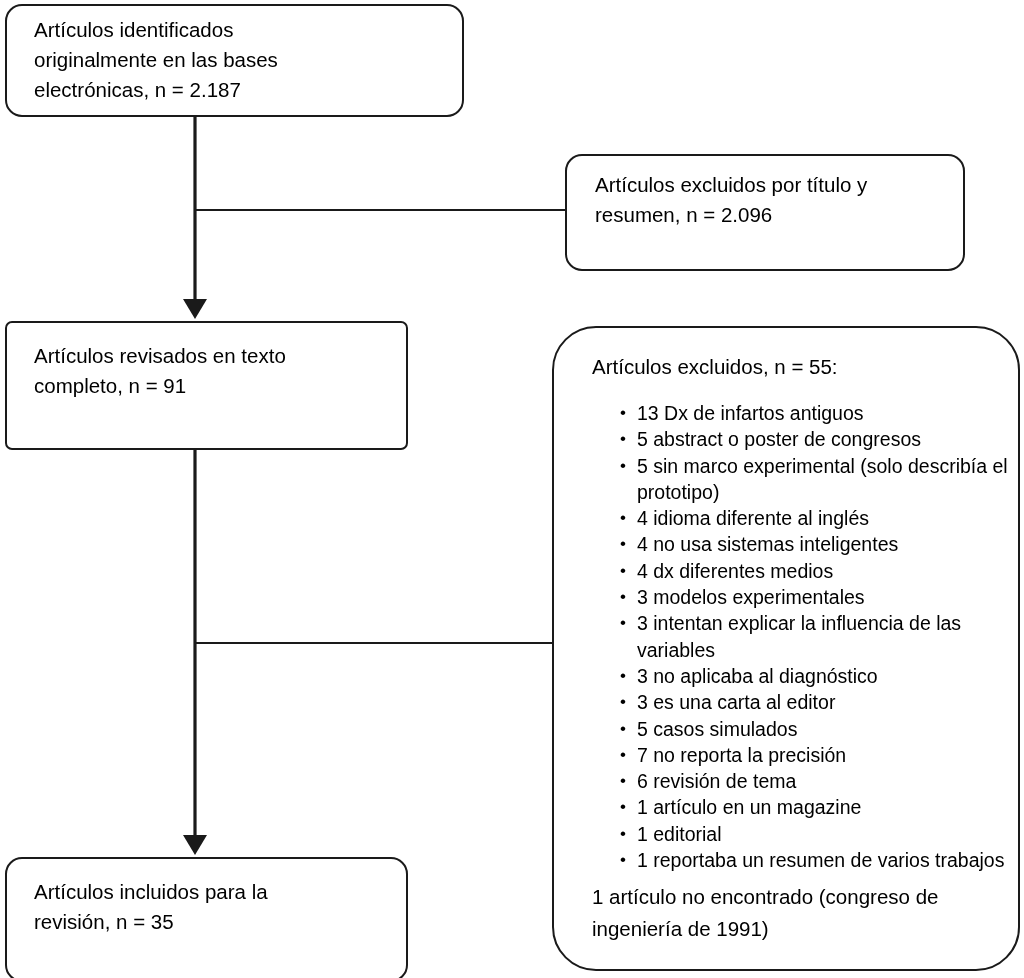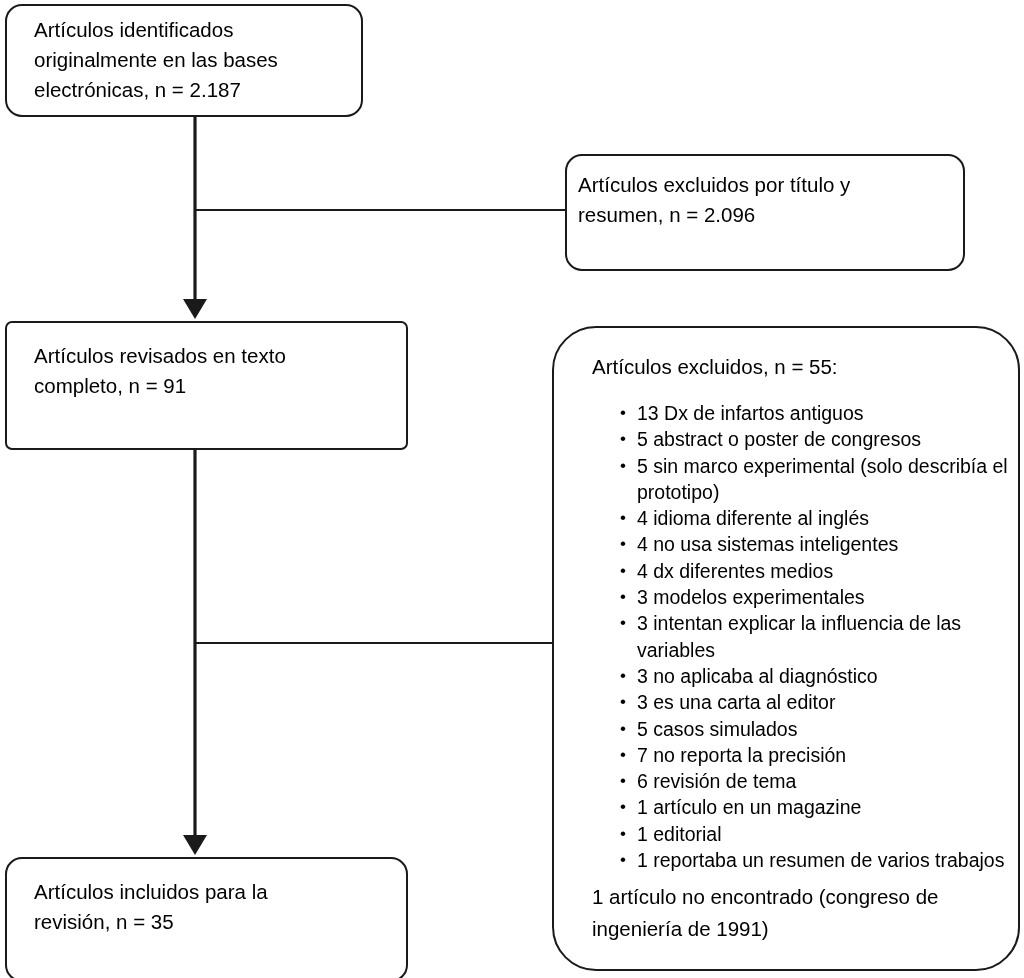--- a/index.html
+++ b/index.html
@@ -44,42 +44,42 @@
     font-size: 20.5px;
     line-height: 30px;
     color: #000000;
     white-space: pre-line;
   }
 
   
   #node-identified {
     left: 5px;
     top: 4px;
-    width: 358px;
+    width: 459px;
     height: 113px;
     border-radius: 17px;
   }
   #node-identified .node-text {
     position: absolute;
     left: 27px;
     top: 9px;
     width: 350px;
   }
 
   
   #node-excluded-title {
     left: 565px;
     top: 154px;
     width: 400px;
     height: 117px;
     border-radius: 17px;
   }
   #node-excluded-title .node-text {
     position: absolute;
-    left: 11px;
+    left: 28px;
     top: 14px;
     width: 370px;
   }
 
   
   #node-fulltext {
     left: 5px;
     top: 321px;
     width: 403px;
     height: 129px;

